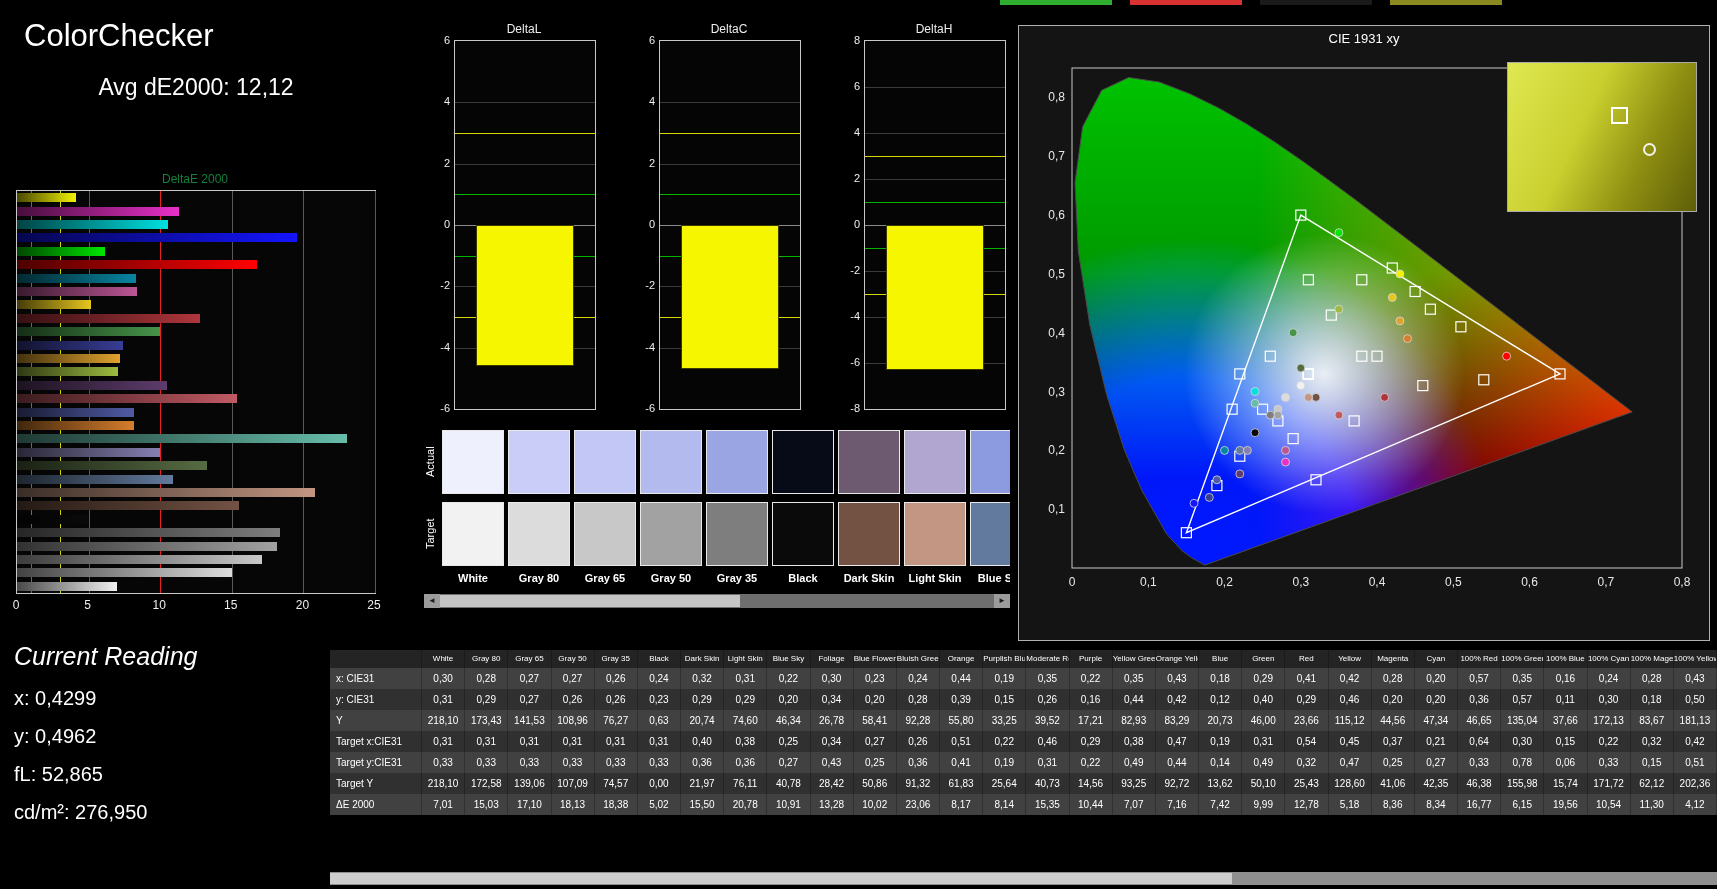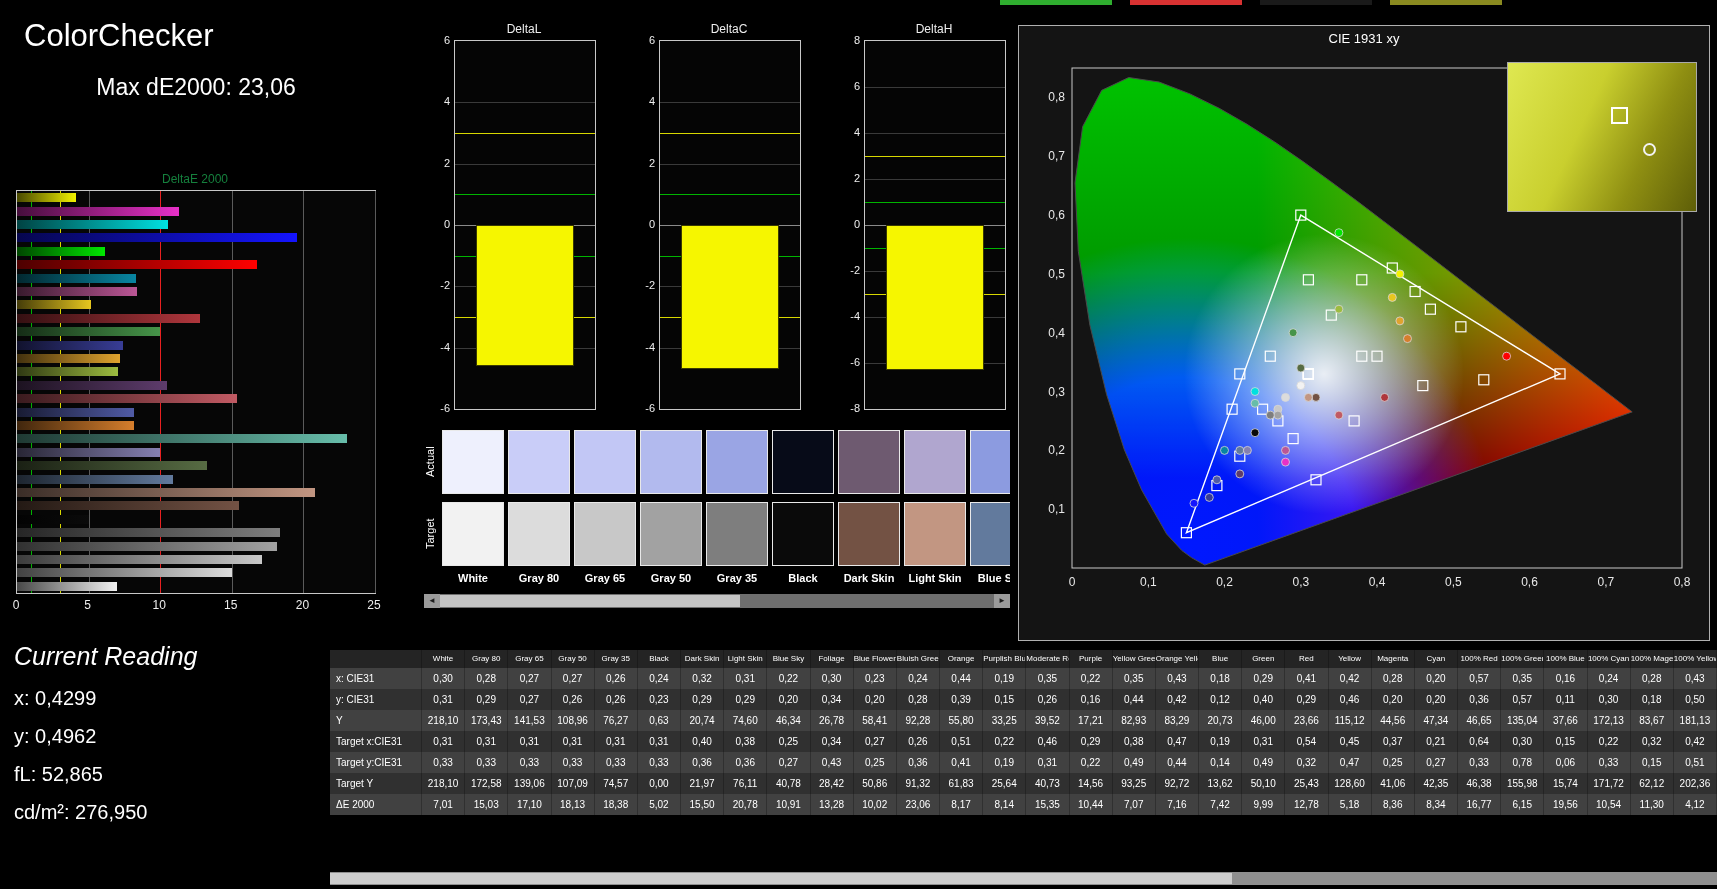--- a/index.html
+++ b/index.html
@@ -82,21 +82,21 @@
 
   <div id="toolbar-strip">
       <div class="strip-seg" style="left: 0px; background: rgb(47, 174, 47);"></div>
       <div class="strip-seg" style="left: 130px; background: rgb(216, 50, 50);"></div>
       <div class="strip-seg" style="left: 260px; background: rgb(26, 26, 26);"></div>
       <div class="strip-seg" style="left: 390px; background: rgb(138, 138, 32);"></div>
     </div>
 
   <div id="header">
     <div class="app-title">ColorChecker</div>
-    <div class="metric">Max dE2000: 23,06</div>
+    <div class="metric">Avg dE2000: 12,12</div>
   </div>
 
   <div id="de-chart">
     <div class="chart-title">DeltaE 2000</div>
     <div id="de-plot">
         <div class="vline" style="left: 71.6px; background: rgb(90, 90, 90);"></div>
         <div class="vline" style="left: 143.2px; background: rgb(90, 90, 90);"></div>
         <div class="vline" style="left: 214.8px; background: rgb(90, 90, 90);"></div>
         <div class="vline" style="left: 286.4px; background: rgb(90, 90, 90);"></div>
         <div class="vline" style="left: 358px; background: rgb(90, 90, 90);"></div>

